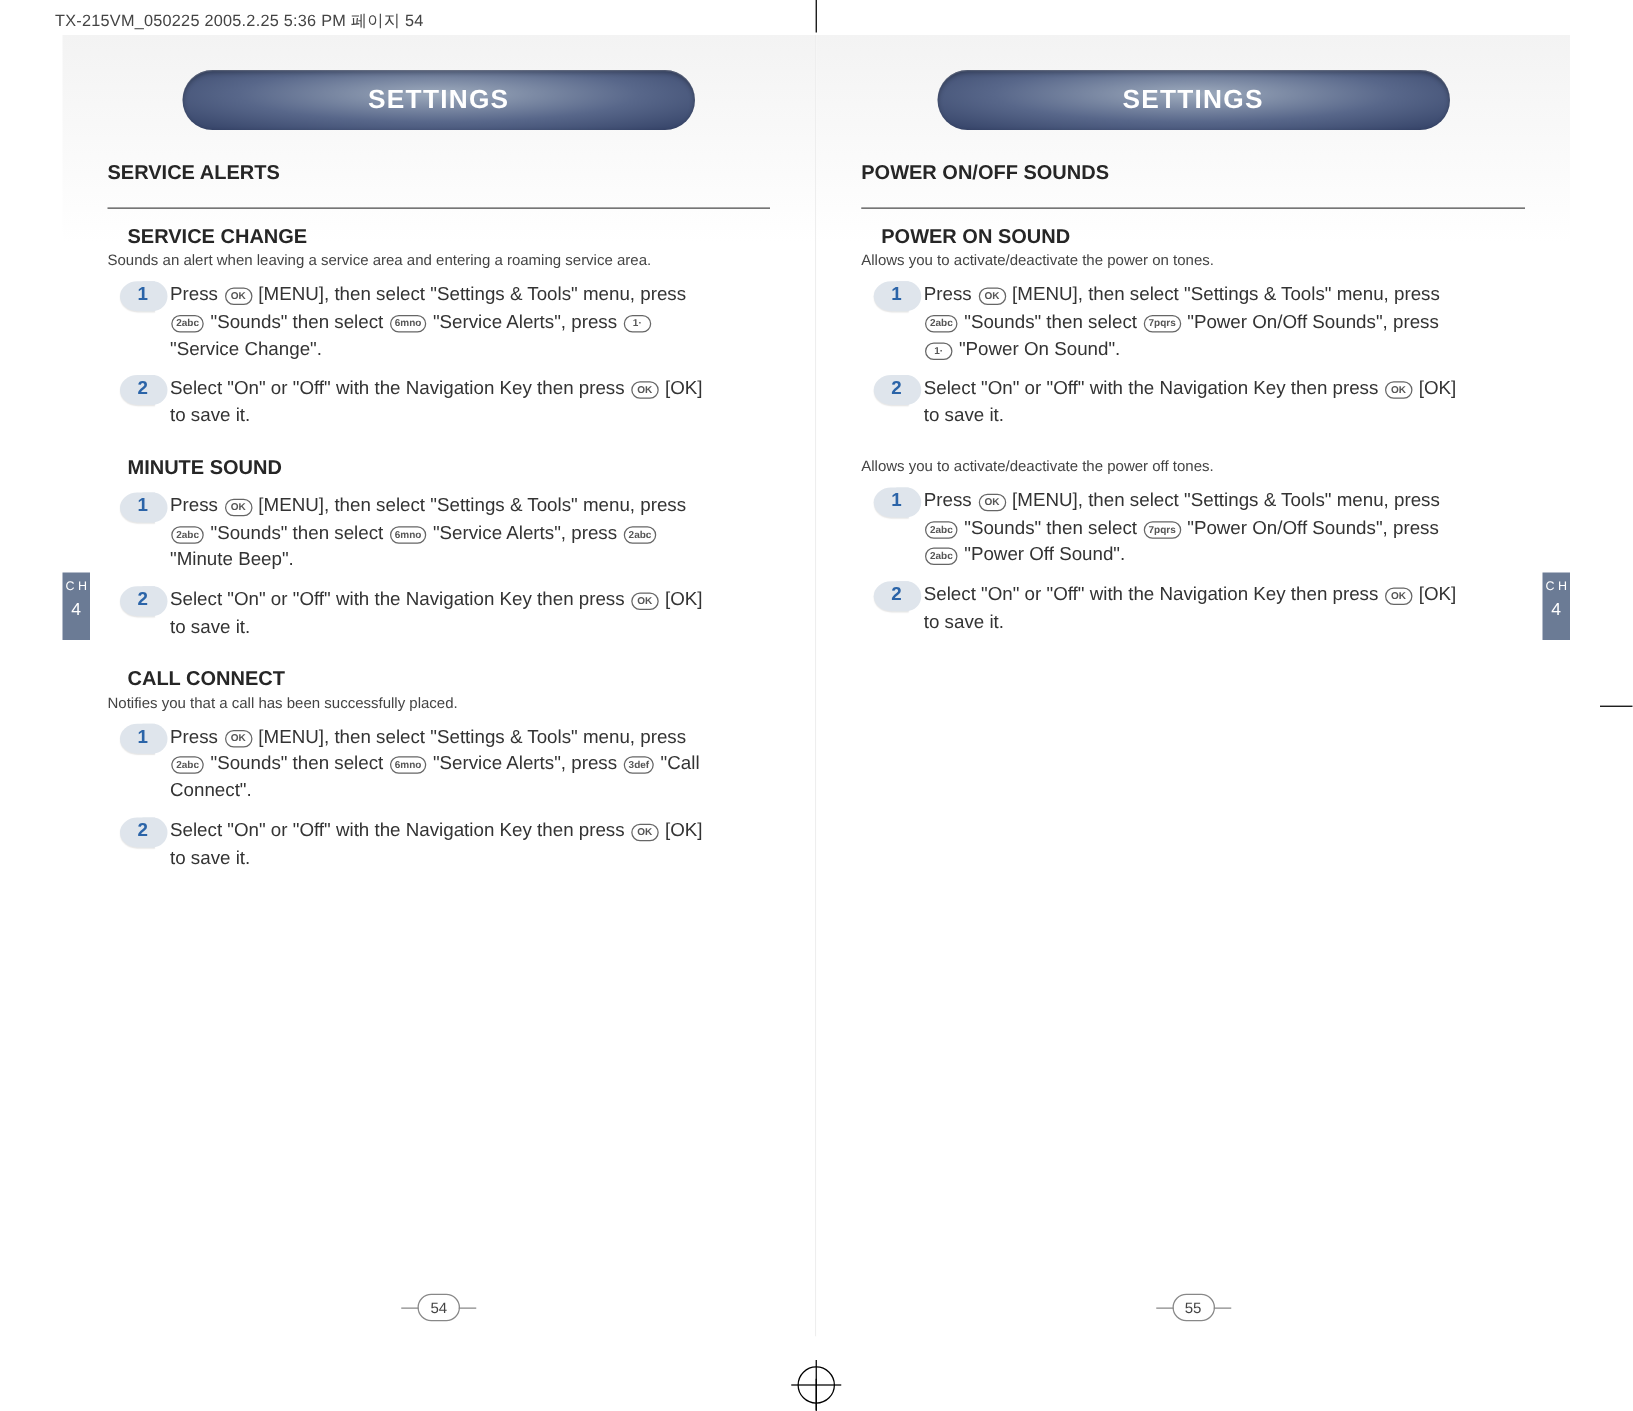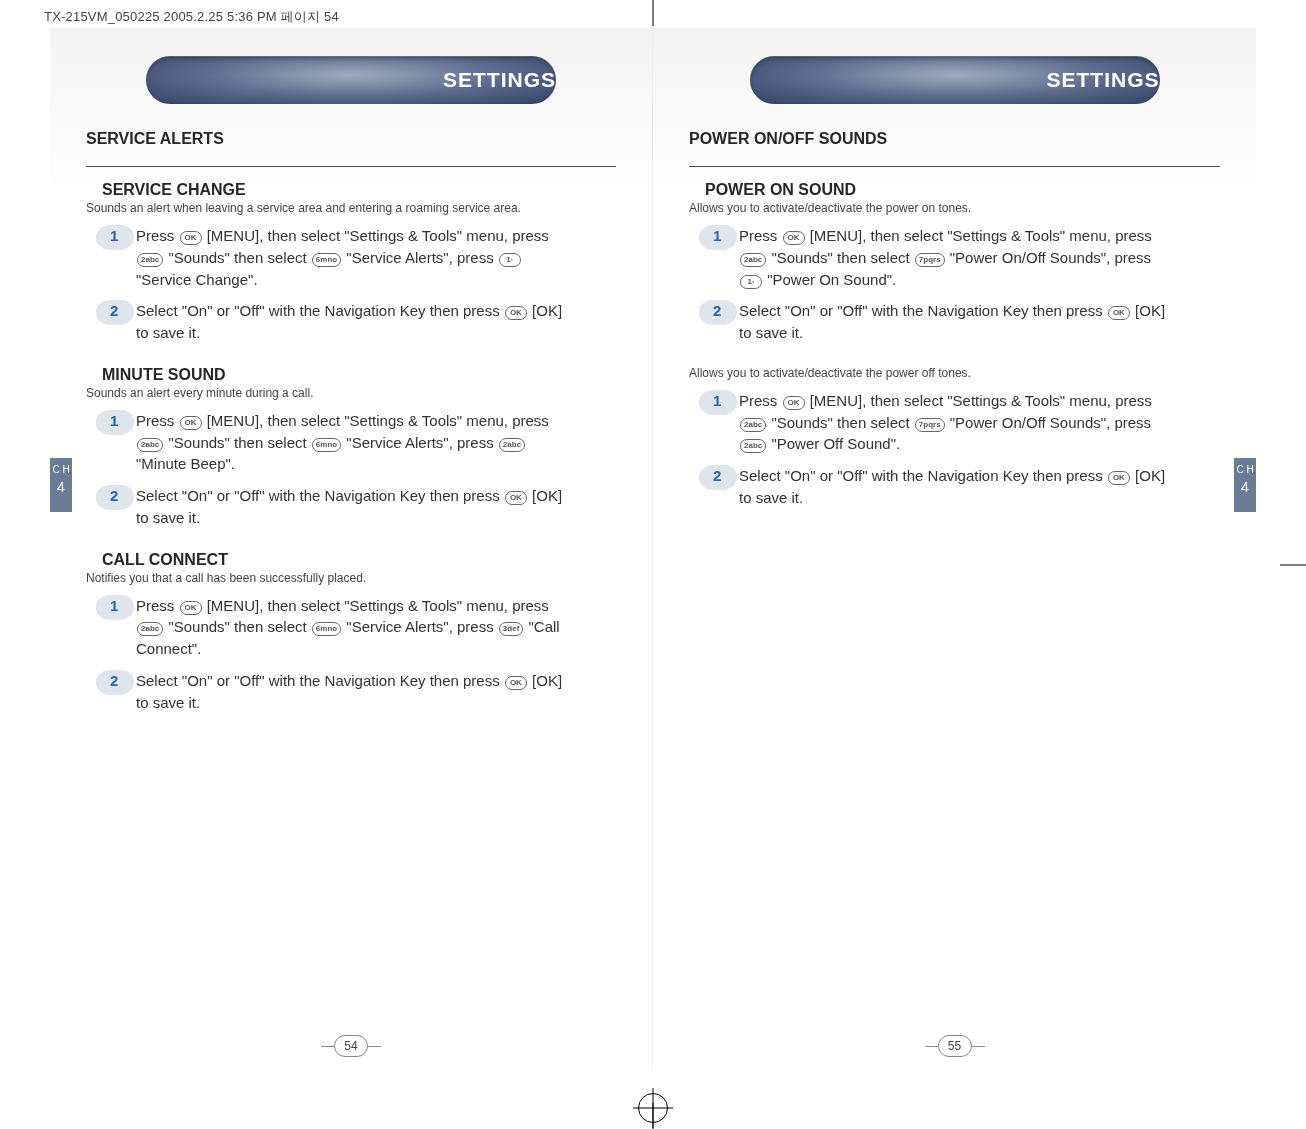--- a/index.html
+++ b/index.html
@@ -58,21 +58,21 @@
   .header-pill{
     margin:18px auto 26px auto;
     width:410px;
     height:48px;
     border-radius:24px;
     background:radial-gradient(ellipse at 50% 40%,#9eabbd 0%,#58678a 55%,#324065 100%);
     color:#fff;
     font-weight:700;
     font-size:21px;
     letter-spacing:1px;
-    display:flex;align-items:center;justify-content:flex-end;
+    display:flex;align-items:center;justify-content:center;
     box-shadow:0 2px 4px rgba(0,0,0,.3) inset,0 1px 0 rgba(255,255,255,.2) inset;
   }
   .section-bar{
     border-bottom:1px solid #4a4a4a;
     padding-bottom:18px;
     margin:0 0 4px 0;
     font-weight:700;
     font-size:16px;
     color:#262626;
   }
@@ -205,21 +205,20 @@
           </div>
           <div class="step">
             <div class="step-num">
               <span>2</span>
             </div>
             <div class="step-text">Select "On" or "Off" with the Navigation Key then press <span class="keycap">OK</span> [OK] to save it.</div>
           </div>
         </div>
         <div class="block">
           <div class="subhead">MINUTE SOUND</div>
-          <div class="desc">Sounds an alert every minute during a call.</div>
           <div class="step">
             <div class="step-num">
               <span>1</span>
             </div>
             <div class="step-text">Press <span class="keycap">OK</span> [MENU], then select "Settings &amp; Tools" menu, press <span class="keycap">2abc</span> "Sounds" then select <span class="keycap">6mno</span> "Service Alerts", press <span class="keycap">2abc</span> "Minute Beep".</div>
           </div>
           <div class="step">
             <div class="step-num">
               <span>2</span>
             </div>

